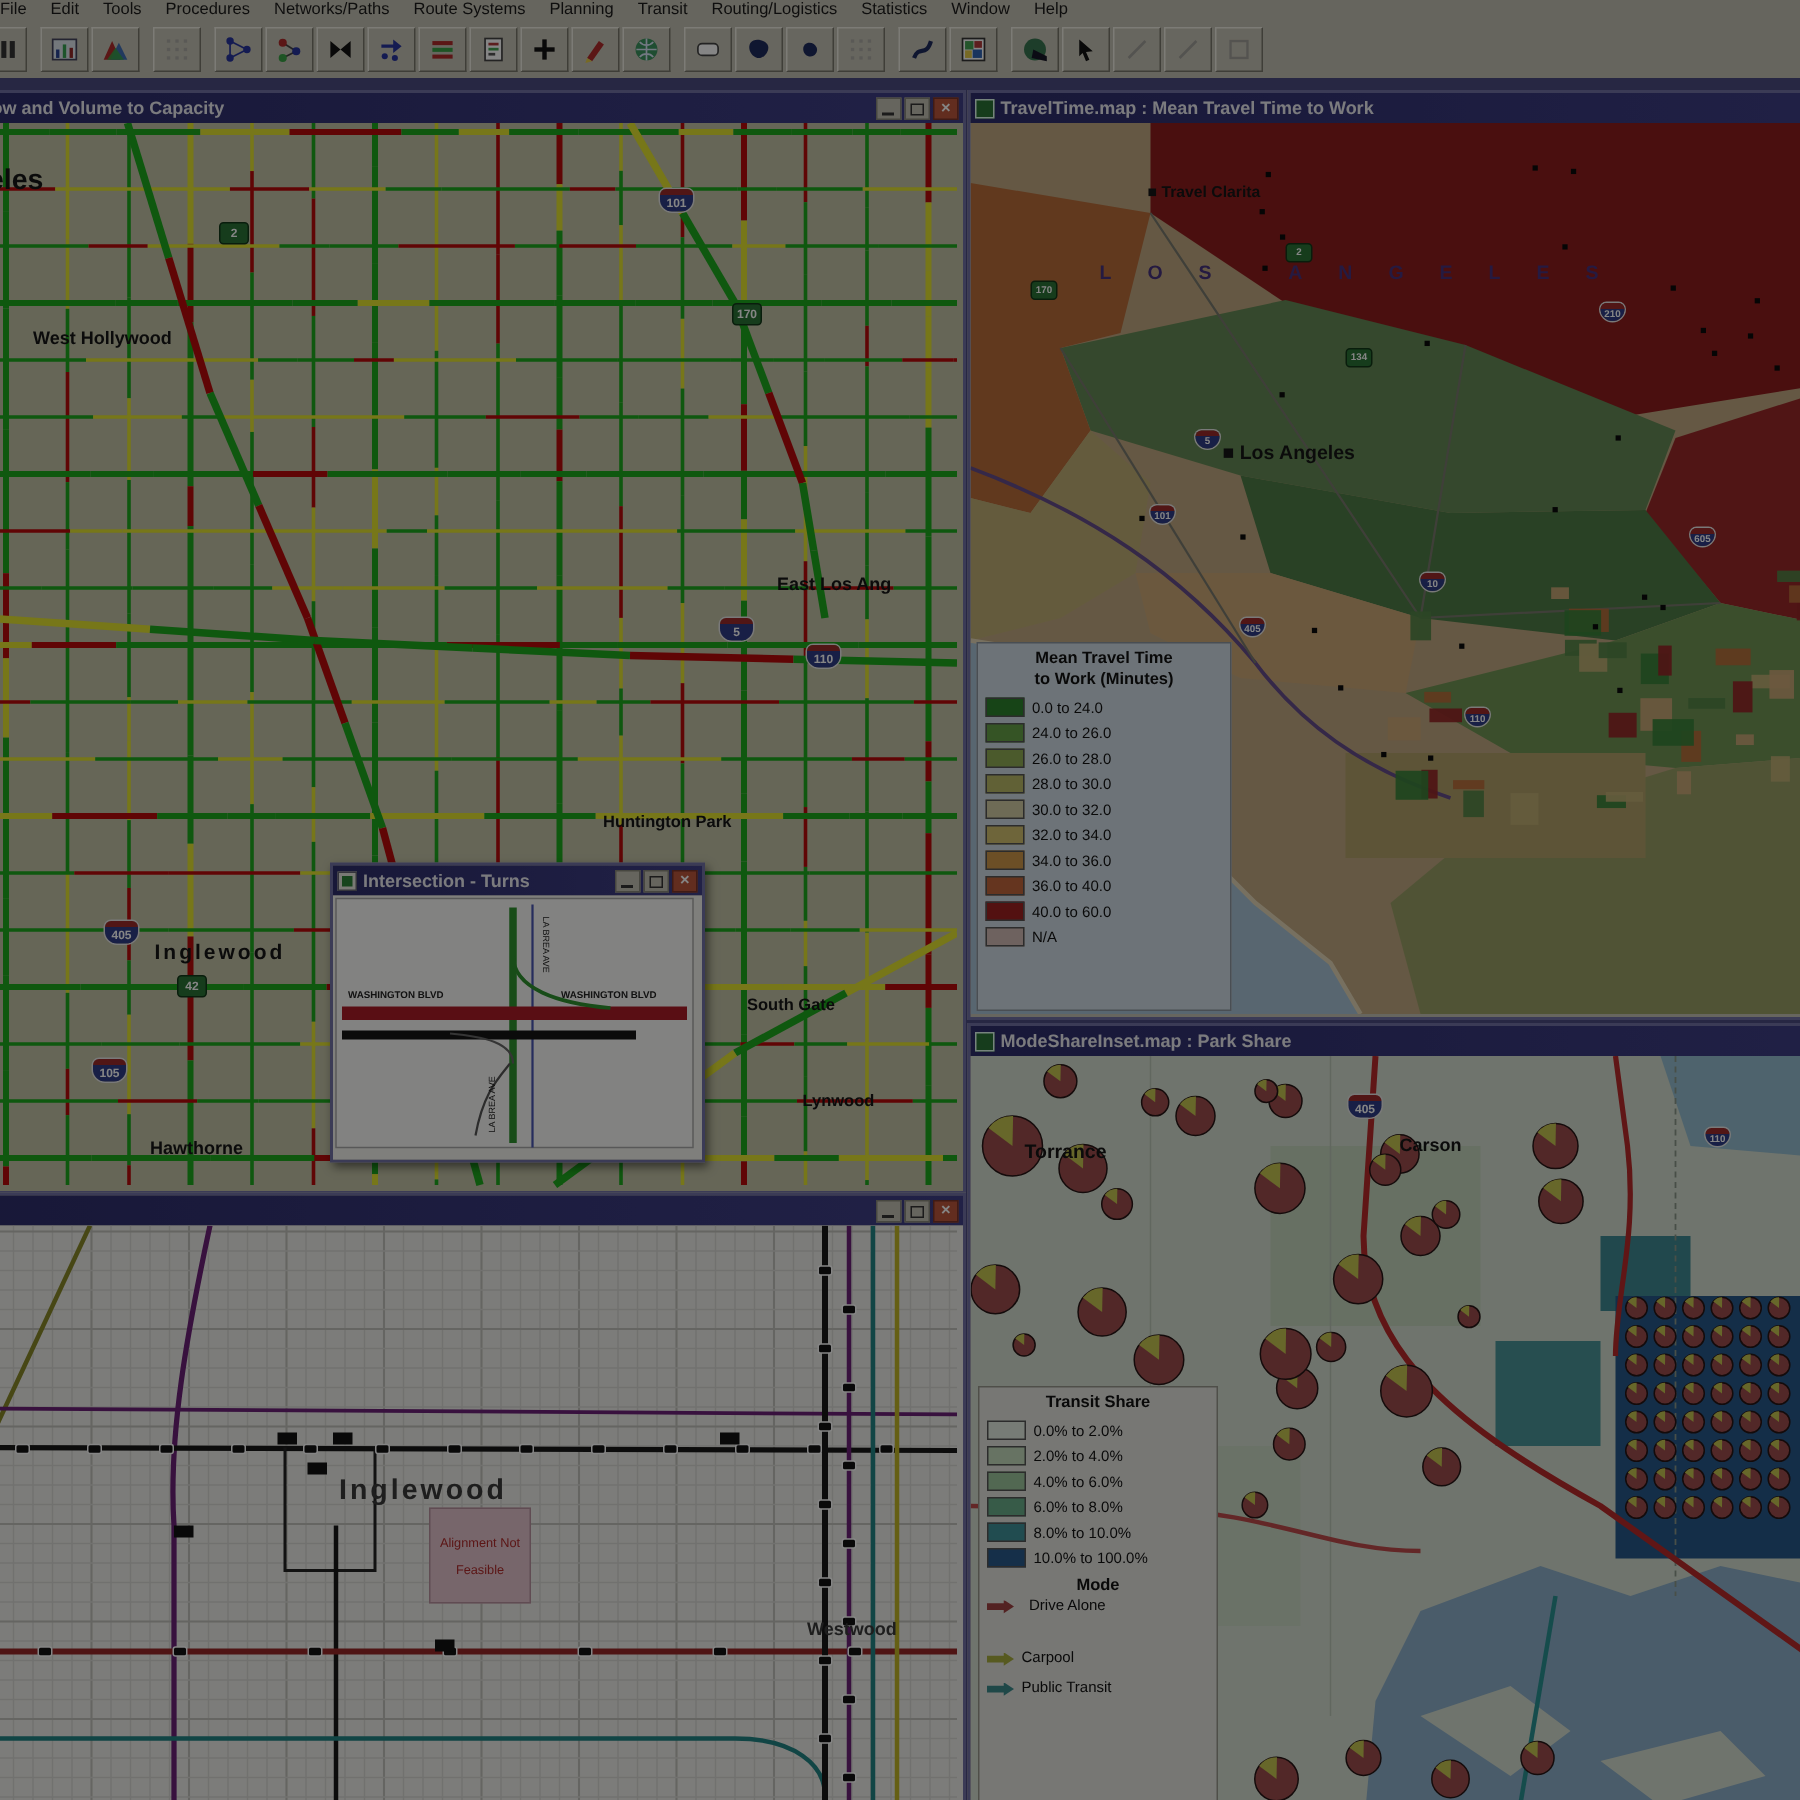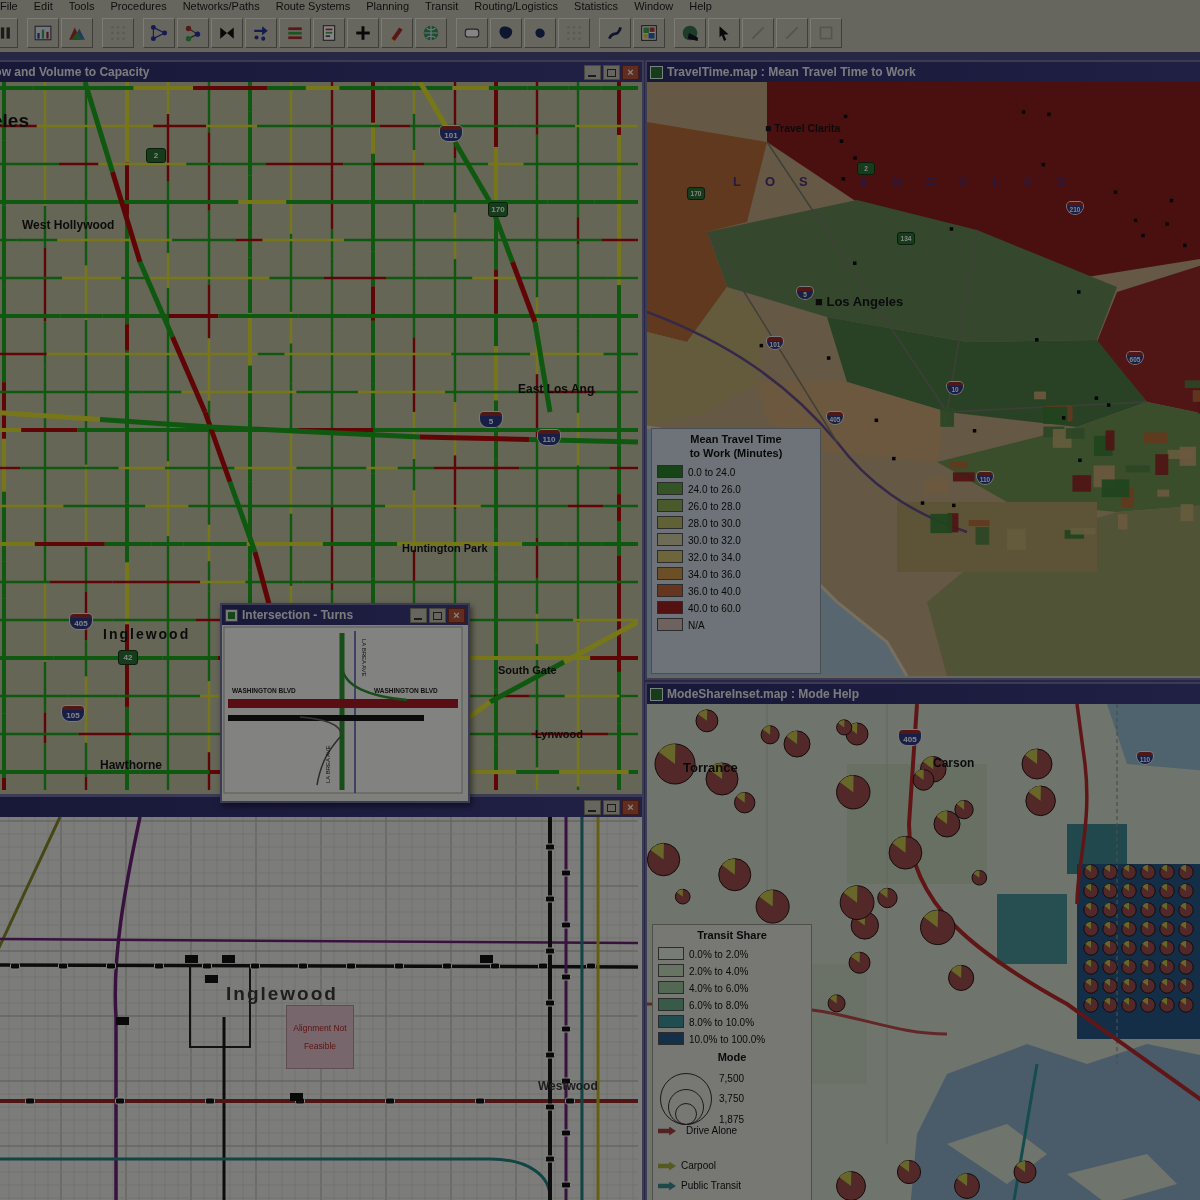--- a/index.html
+++ b/index.html
@@ -906,21 +906,21 @@
               <span class="lsw" style="background-color: rgb(216, 188, 180);"></span>
               <span class="llab">N/A</span>
             </div>
         </div>
       </div>
     </div>
 
     <div class="win" style="left:645px;top:630px;width:600px;height:560px;">
       <div class="titlebar">
         <span class="wicon"></span>
-        <span>ModeShareInset.map : Mode Help</span>
+        <span>ModeShareInset.map : Park Share</span>
       </div>
       <div class="content">
         <svg id="mode-svg" width="596" height="538" viewBox="0 0 596 538">
           <rect x="0" y="0" width="596" height="538" fill="#d4e0ce"></rect>
           <rect x="200" y="60" width="140" height="120" fill="#c2d8ba"></rect>
           <rect x="60" y="260" width="160" height="120" fill="#cadcc2"></rect>
           <path d="M460,0 L596,0 596,70 480,60 Z" fill="#8cc0d8"></path>
           <rect x="350" y="190" width="70" height="70" fill="#3a9aa0"></rect>
           <rect x="420" y="120" width="60" height="50" fill="#2f8f9a"></rect>
           <rect x="430" y="160" width="126" height="175" fill="#1a5a9a"></rect>
@@ -1124,32 +1124,20 @@
             </div>
           <div class="lrow">
               <span class="lsw" style="background-color: rgb(46, 150, 160);"></span>
               <span class="llab">8.0% to 10.0%</span>
             </div>
           <div class="lrow">
               <span class="lsw" style="background-color: rgb(28, 92, 156);"></span>
               <span class="llab">10.0% to 100.0%</span>
             </div>
           <div class="ltitle" style="margin-top:6px;text-align:center;">Mode</div>
-          <div class="lrow">
-            <span class="circles">
-                <i class="c1"></i>
-                <i class="c2"></i>
-                <i class="c3"></i>
-              </span>
-            <span class="sizecol">
-              <span class="llab">7,500</span>
-              <span class="llab">3,750</span>
-              <span class="llab">1,875</span>
-            </span>
-          </div>
           <div class="lrow" style="margin-top:0;gap:10px;">
               <span class="lsw arrow" style="background-color: rgb(180, 60, 60);"></span>
               <span class="llab">Drive Alone</span>
             </div>
           <div class="lrow" style="margin-top:24px;">
               <span class="lsw arrow" style="background-color: rgb(168, 176, 32);"></span>
               <span class="llab">Carpool</span>
             </div>
           <div class="lrow" style="margin-top:9px;">
               <span class="lsw arrow" style="background-color: rgb(42, 144, 144);"></span>
@@ -1313,21 +1301,21 @@
           </svg>
         <span class="maplbl" style="left:236px;top:166px;font-size:19px;font-weight:bold;color:#3a3a3a;letter-spacing:2px;">Inglewood</span>
         <span class="maplbl" style="left:548px;top:262px;font-size:12px;font-weight:bold;color:#3a3a3a;">Westwood</span>
         <div class="note" style="left:296px;top:188px;width:66px;height:62px;">
           <span>Alignment Not</span>
           <span>Feasible</span>
         </div>
       </div>
     </div>
 
-    <div class="win" style="left:220px;top:523px;width:246px;height:196px;z-index:5;box-shadow:2px 3px 6px rgba(0,0,0,.5);margin-top:28px;">
+    <div class="win" style="left:220px;top:523px;width:246px;height:196px;z-index:5;box-shadow:2px 3px 6px rgba(0,0,0,.5);">
       <div class="titlebar">
         <span class="wicon doc">
             <i></i>
           </span>
         <span>Intersection - Turns</span>
         <span class="wbtns">
           <span class="wbtn">
               <i class="bar"></i>
             </span>
           <span class="wbtn">

